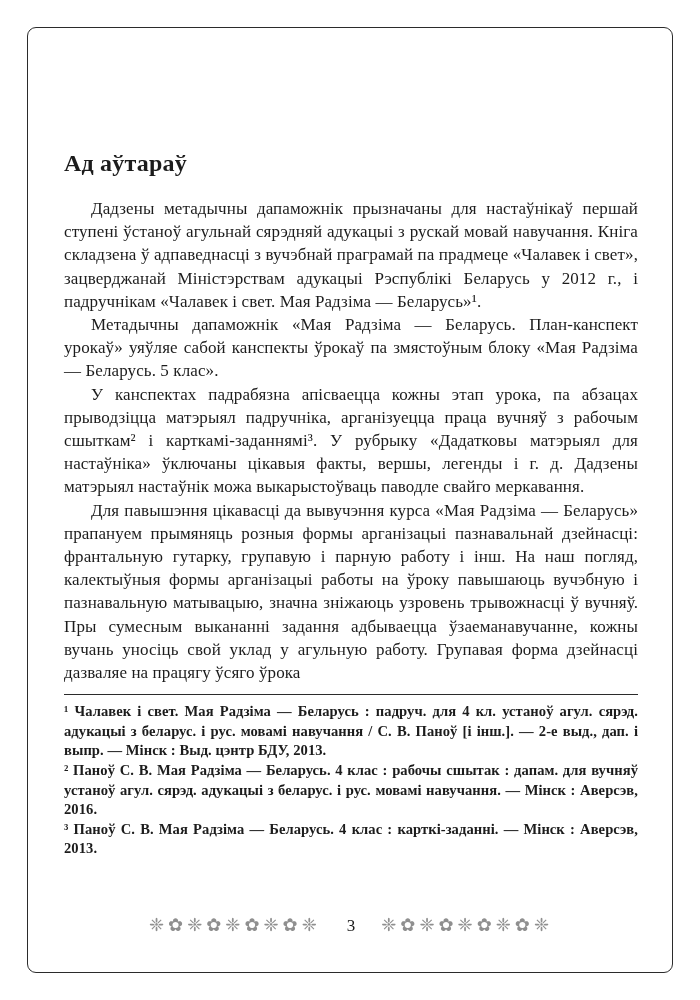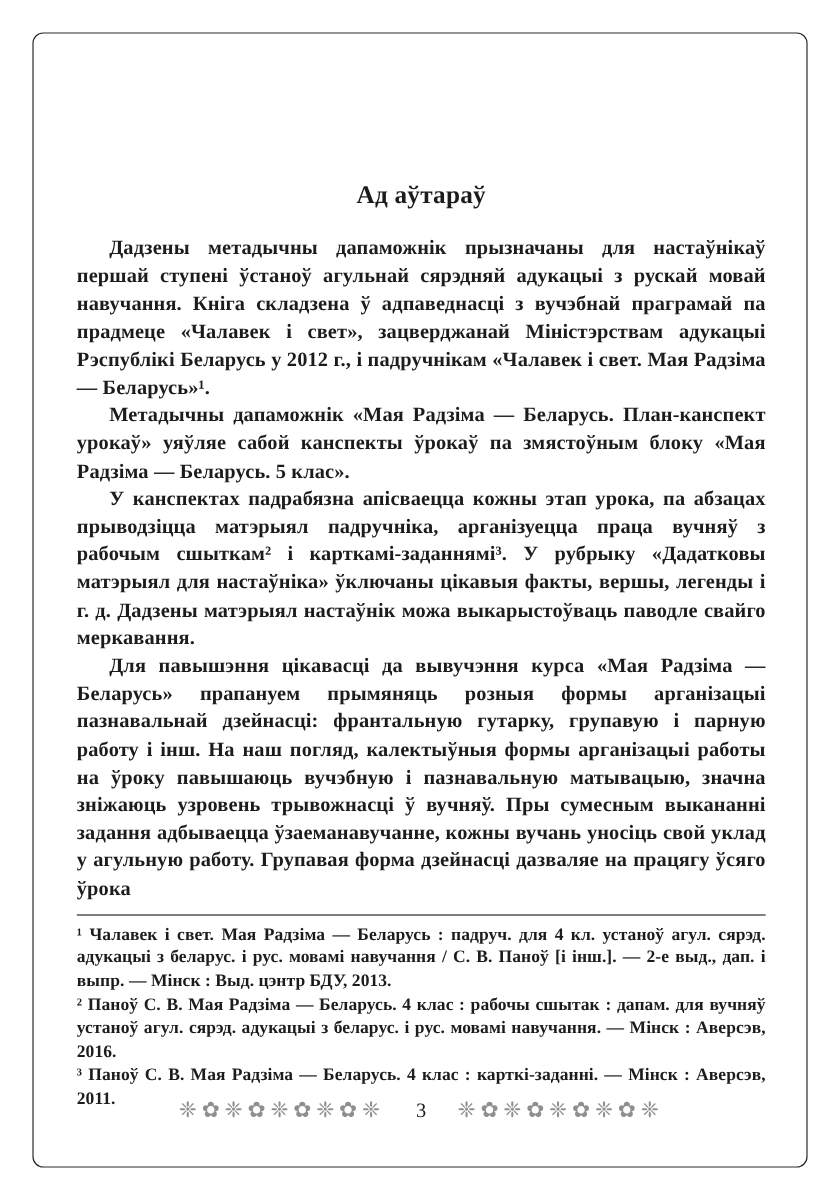--- a/index.html
+++ b/index.html
@@ -25,34 +25,33 @@
     border: 1.6px solid #2b2b2b;
     border-radius: 9px;
   }
   .content {
     position: absolute;
     left: 64px;
     right: 62px;
     top: 150px;
   }
   .title {
-    font-size: 21px;
+    font-size: 24px;
     font-weight: bold;
-    text-align: center;
+    text-align: left;
     margin: 0 0 20px 0;
     letter-spacing: 0.2px;
   }
   .body-text p {
     margin: 0;
     font-size: 17px;
     line-height: 23.2px;
     text-align: justify;
     text-indent: 27px;
     letter-spacing: 0.1px;
-    font-weight: bold;
   }
   .footnotes {
     margin-top: 10px;
     font-weight: bold;
   }
   .footnote-rule {
     border: none;
     border-top: 1.2px solid #2b2b2b;
     margin: 0 0 7px 0;
   }
@@ -99,21 +98,21 @@
     <p>Дадзены метадычны дапаможнік прызначаны для настаўнікаў першай ступені ўстаноў агульнай сярэдняй адукацыі з рускай мовай навучання. Кніга складзена ў адпаведнасці з вучэбнай праграмай па прадмеце «Чалавек і свет», зацверджанай Міністэрствам адукацыі Рэспублікі Беларусь у 2012 г., і падручнікам «Чалавек і свет. Мая Радзіма — Беларусь»¹.</p>
     <p>Метадычны дапаможнік «Мая Радзіма — Беларусь. План-канспект урокаў» уяўляе сабой канспекты ўрокаў па змястоўным блоку «Мая Радзіма — Беларусь. 5 клас».</p>
     <p>У канспектах падрабязна апісваецца кожны этап урока, па абзацах прыводзіцца матэрыял падручніка, арганізуецца праца вучняў з рабочым сшыткам² і карткамі-заданнямі³. У рубрыку «Дадатковы матэрыял для настаўніка» ўключаны цікавыя факты, вершы, легенды і г. д. Дадзены матэрыял настаўнік можа выкарыстоўваць паводле свайго меркавання.</p>
     <p>Для павышэння цікавасці да вывучэння курса «Мая Радзіма — Беларусь» прапануем прымяняць розныя формы арганізацыі пазнавальнай дзейнасці: франтальную гутарку, групавую і парную работу і інш. На наш погляд, калектыўныя формы арганізацыі работы на ўроку павышаюць вучэбную і пазнавальную матывацыю, значна зніжаюць узровень трывожнасці ў вучняў. Пры сумесным выкананні задання адбываецца ўзаеманавучанне, кожны вучань уносіць свой уклад у агульную работу. Групавая форма дзейнасці дазваляе на працягу ўсяго ўрока</p>
   </div>
 
   <div class="footnotes">
     <hr class="footnote-rule">
     <p>¹ Чалавек і свет. Мая Радзіма — Беларусь : падруч. для 4 кл. устаноў агул. сярэд. адукацыі з беларус. і рус. мовамі навучання / С. В. Паноў [і інш.]. — 2-е выд., дап. і выпр. — Мінск : Выд. цэнтр БДУ, 2013.</p>
     <p>² Паноў С. В. Мая Радзіма — Беларусь. 4 клас : рабочы сшытак : дапам. для вучняў устаноў агул. сярэд. адукацыі з беларус. і рус. мовамі навучання. — Мінск : Аверсэв, 2016.</p>
-    <p>³ Паноў С. В. Мая Радзіма — Беларусь. 4 клас : карткі-заданні. — Мінск : Аверсэв, 2011.</p>
+    <p>³ Паноў С. В. Мая Радзіма — Беларусь. 4 клас : карткі-заданні. — Мінск : Аверсэв, 2013.</p>
   </div>
 </div>
 
 <div class="footer">
   <span class="ornament">❈✿❈✿❈✿❈✿❈</span>
   <span class="page-number">3</span>
   <span class="ornament">❈✿❈✿❈✿❈✿❈</span>
 </div>
 
 </body></html>

